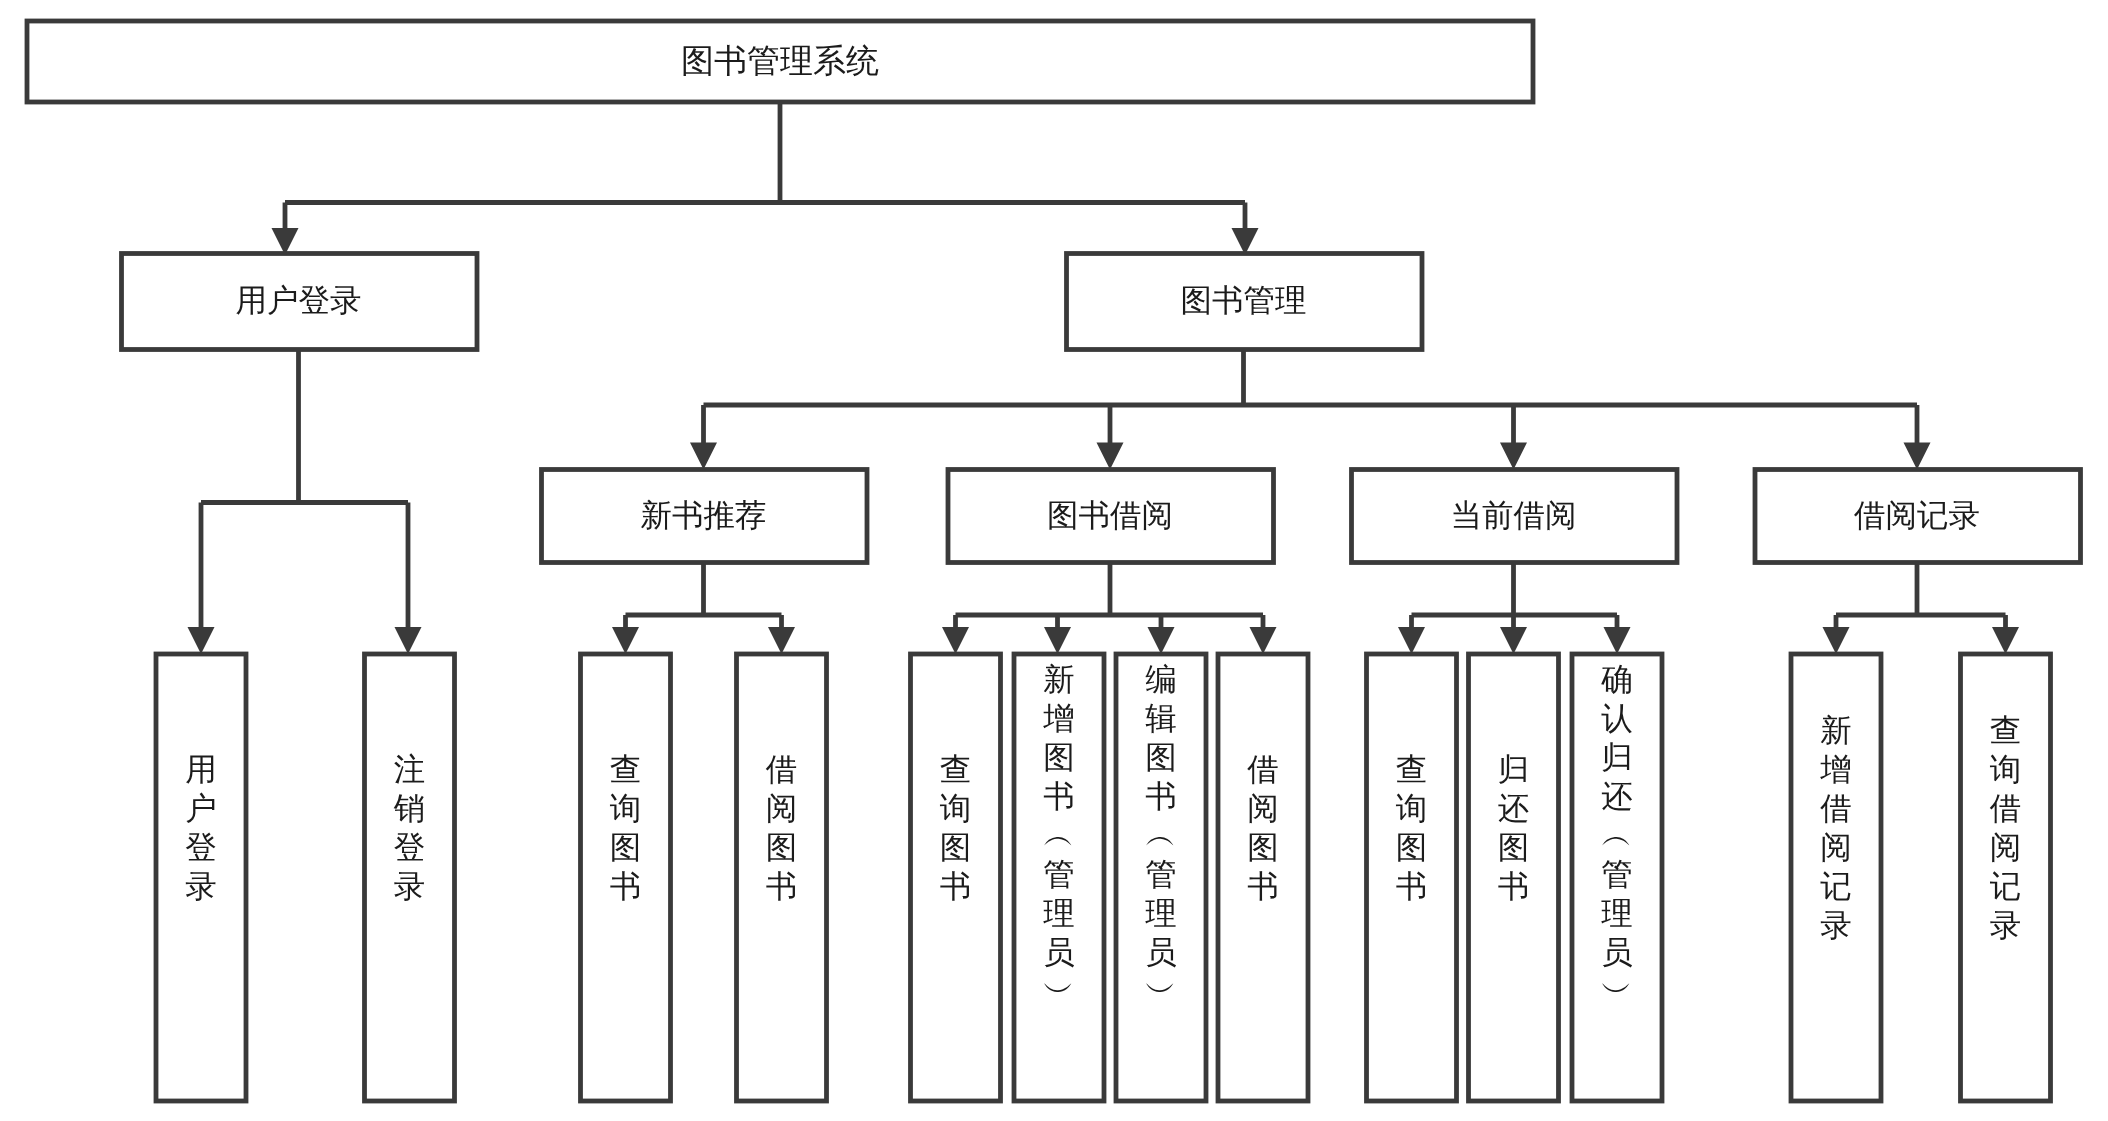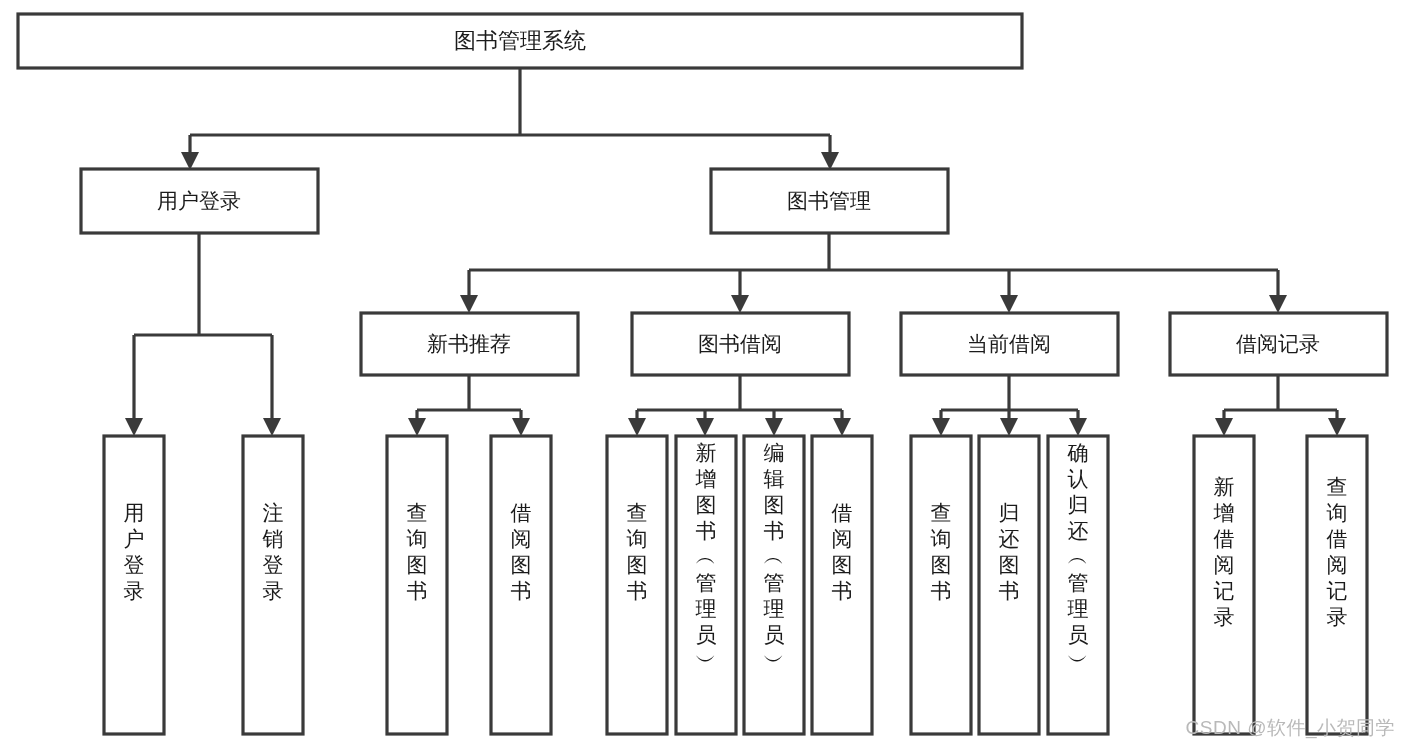--- a/index.html
+++ b/index.html
@@ -232,14 +232,13 @@
       <text class="vtext" x="1224" y="494"><tspan x="1224" dy="0">新</tspan><tspan x="1224" dy="26">增</tspan><tspan x="1224" dy="26">借</tspan><tspan x="1224" dy="26">阅</tspan><tspan x="1224" dy="26">记</tspan><tspan x="1224" dy="26">录</tspan></text>
     </g>
 
     <g>
       <rect class="node-rect" x="1307" y="436" width="60" height="298"></rect>
       <text class="vtext" x="1337" y="494"><tspan x="1337" dy="0">查</tspan><tspan x="1337" dy="26">询</tspan><tspan x="1337" dy="26">借</tspan><tspan x="1337" dy="26">阅</tspan><tspan x="1337" dy="26">记</tspan><tspan x="1337" dy="26">录</tspan></text>
     </g>
 
   </svg>
 
-  <div class="watermark">CSDN @软件_小贺同学</div>
 </div>
 
 </body></html>

